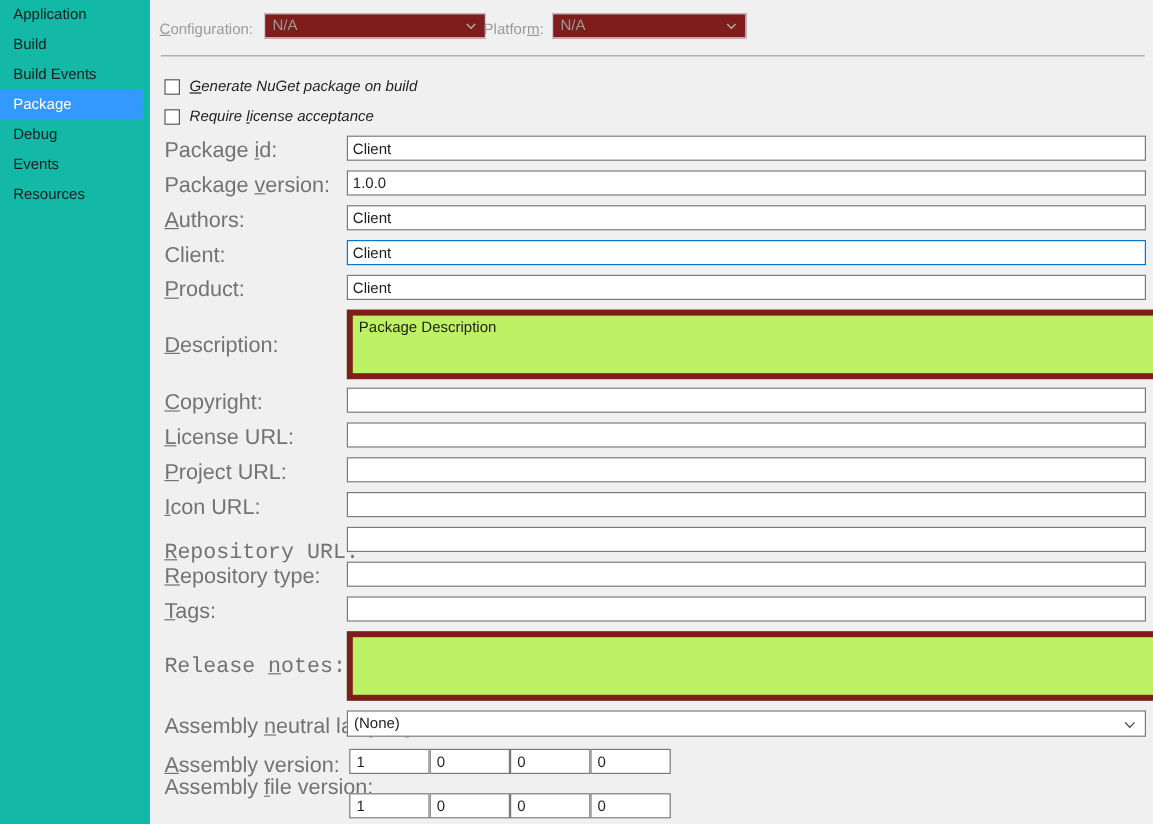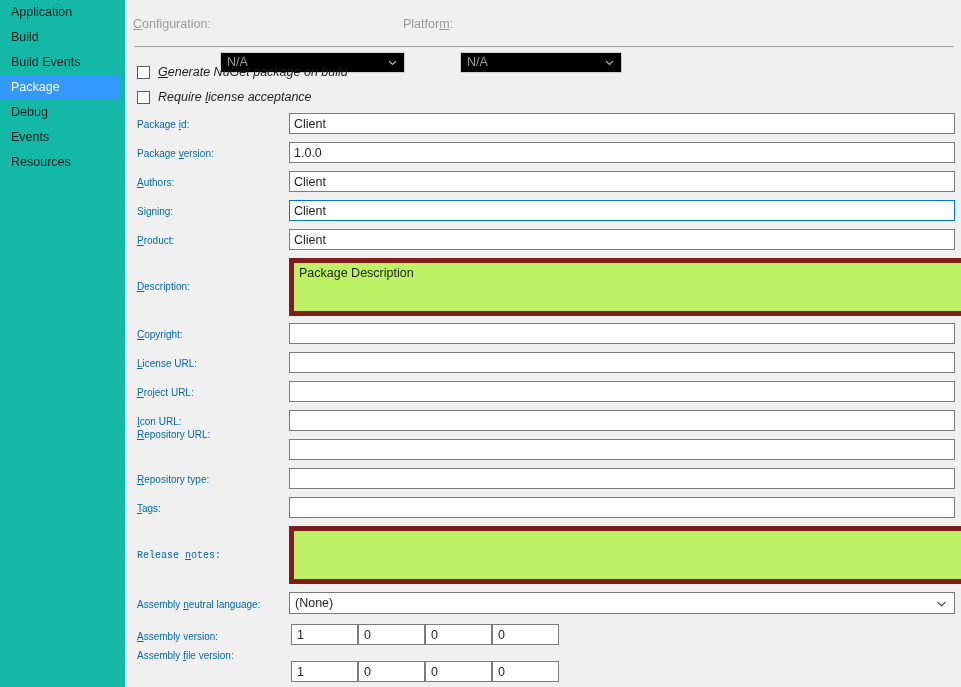--- a/index.html
+++ b/index.html
@@ -60,29 +60,28 @@
   .hdr-label {
     position: absolute;
     font-size: 12.5px;
     color: #9b9b9b;
     line-height: 14px;
   }
   .hdr-label u { text-decoration: underline; }
   .hdr-combo {
     position: absolute;
     height: 21px;
-    background: #000000;
+    background: #7f1d1d;
     border: 1px solid #cccccc;
     box-sizing: border-box;
     color: #9b9b9b;
     font-size: 12.5px;
     line-height: 19px;
     padding-left: 6px;
     overflow: hidden;
-    margin-top: 41px;
   }
   .hdr-combo .cb-arrow {
     position: absolute;
     right: 7px; top: 5px;
     width: 9px; height: 9px;
   }
   #separator {
     position: absolute;
     left: 134px; top: 46px;
     width: 820px;
@@ -95,22 +94,22 @@
     position: absolute;
     left: 0; top: 0;
     width: 961px; height: 687px;
     pointer-events: none;
   }
   #form > * { pointer-events: auto; }
 
   .lbl {
     position: absolute;
     left: 137px;
-    font-size: 10px;
-    color: #0369a1;
+    font-size: 18px;
+    color: #737373;
     line-height: 14px;
     white-space: nowrap;
   }
   .lbl u { text-decoration: underline; }
 
   .chk-row {
     position: absolute;
     left: 137px;
     height: 16px;
     display: flex;
@@ -284,21 +283,21 @@
 
   <div class="lbl" style="top:118px;">Package <u>i</u>d:</div>
   <input class="tb" style="top: 113px;" value="Client">
 
   <div class="lbl" style="top:147px;">Package <u>v</u>ersion:</div>
   <input class="tb" style="top: 142px;" value="1.0.0">
 
   <div class="lbl" style="top:176px;"><u>A</u>uthors:</div>
   <input class="tb" style="top: 171px;" value="Client">
 
-  <div class="lbl" style="top:205px;">Signing:</div>
+  <div class="lbl" style="top:205px;">Client:</div>
   <input class="tb focused" style="top: 200px;" value="Client">
 
   <div class="lbl" style="top:234px;"><u>P</u>roduct:</div>
   <input class="tb" style="top: 229px;" value="Client">
 
   <div class="lbl" style="top:280px;"><u>D</u>escription:</div>
   <div class="ta-wrap" style="top:258px; height:58px;">
     <div class="ta-text">Package Description</div>
     <div class="vscroll">
       <div class="vs-arrow up">
@@ -319,21 +318,21 @@
 
   <div class="lbl" style="top:357px;"><u>L</u>icense URL:</div>
   <input class="tb" style="top: 352px;" value="">
 
   <div class="lbl" style="top:386px;"><u>P</u>roject URL:</div>
   <input class="tb" style="top: 381px;" value="">
 
   <div class="lbl" style="top:415px;"><u>I</u>con URL:</div>
   <input class="tb" style="top: 410px;" value="">
 
-  <div class="lbl" style="top:428px;"><u>R</u>epository URL:</div>
+  <div class="lbl" style="top:454px;font-family:Liberation Mono, monospace;"><u>R</u>epository URL:</div>
   <input class="tb" style="top: 439px;" value="">
 
   <div class="lbl" style="top:473px;"><u>R</u>epository type:</div>
   <input class="tb" style="top: 468px;" value="">
 
   <div class="lbl" style="top:502px;"><u>T</u>ags:</div>
   <input class="tb" style="top: 497px;" value="">
 
   <div class="lbl" style="top:549px;font-family:Liberation Mono, monospace;">Release <u>n</u>otes:</div>
   <div class="ta-wrap" style="top:526px; height:58px;">

